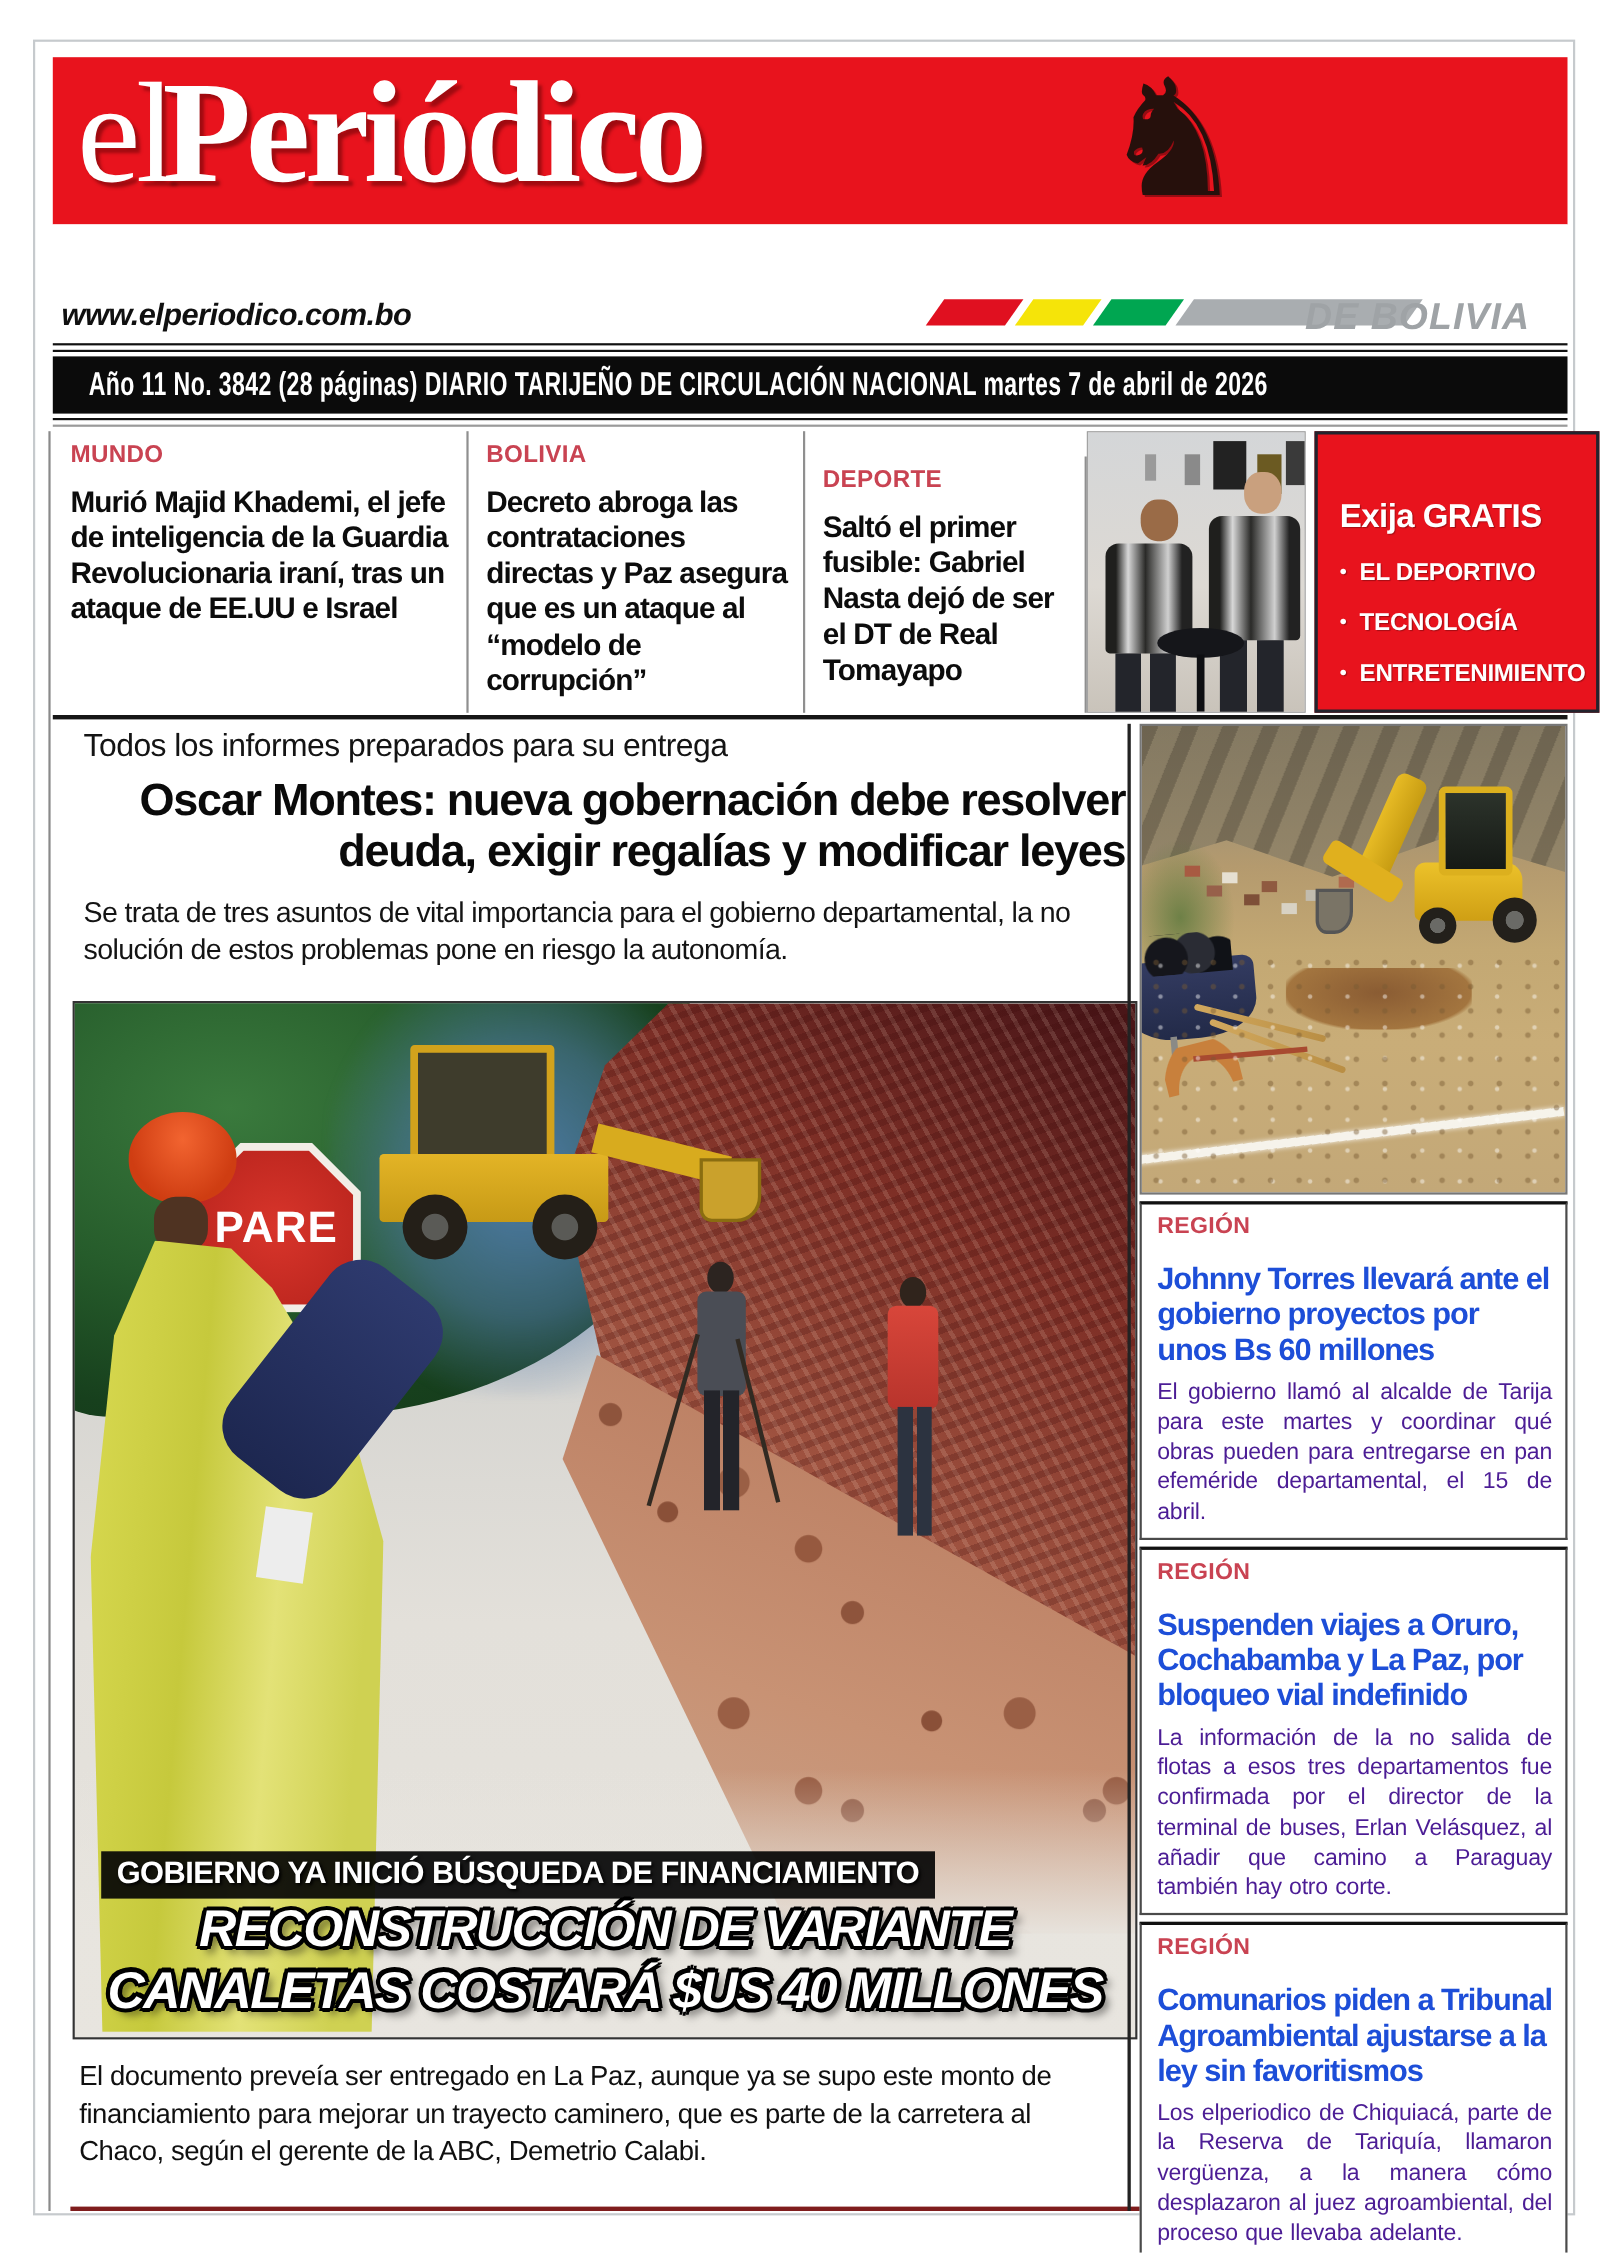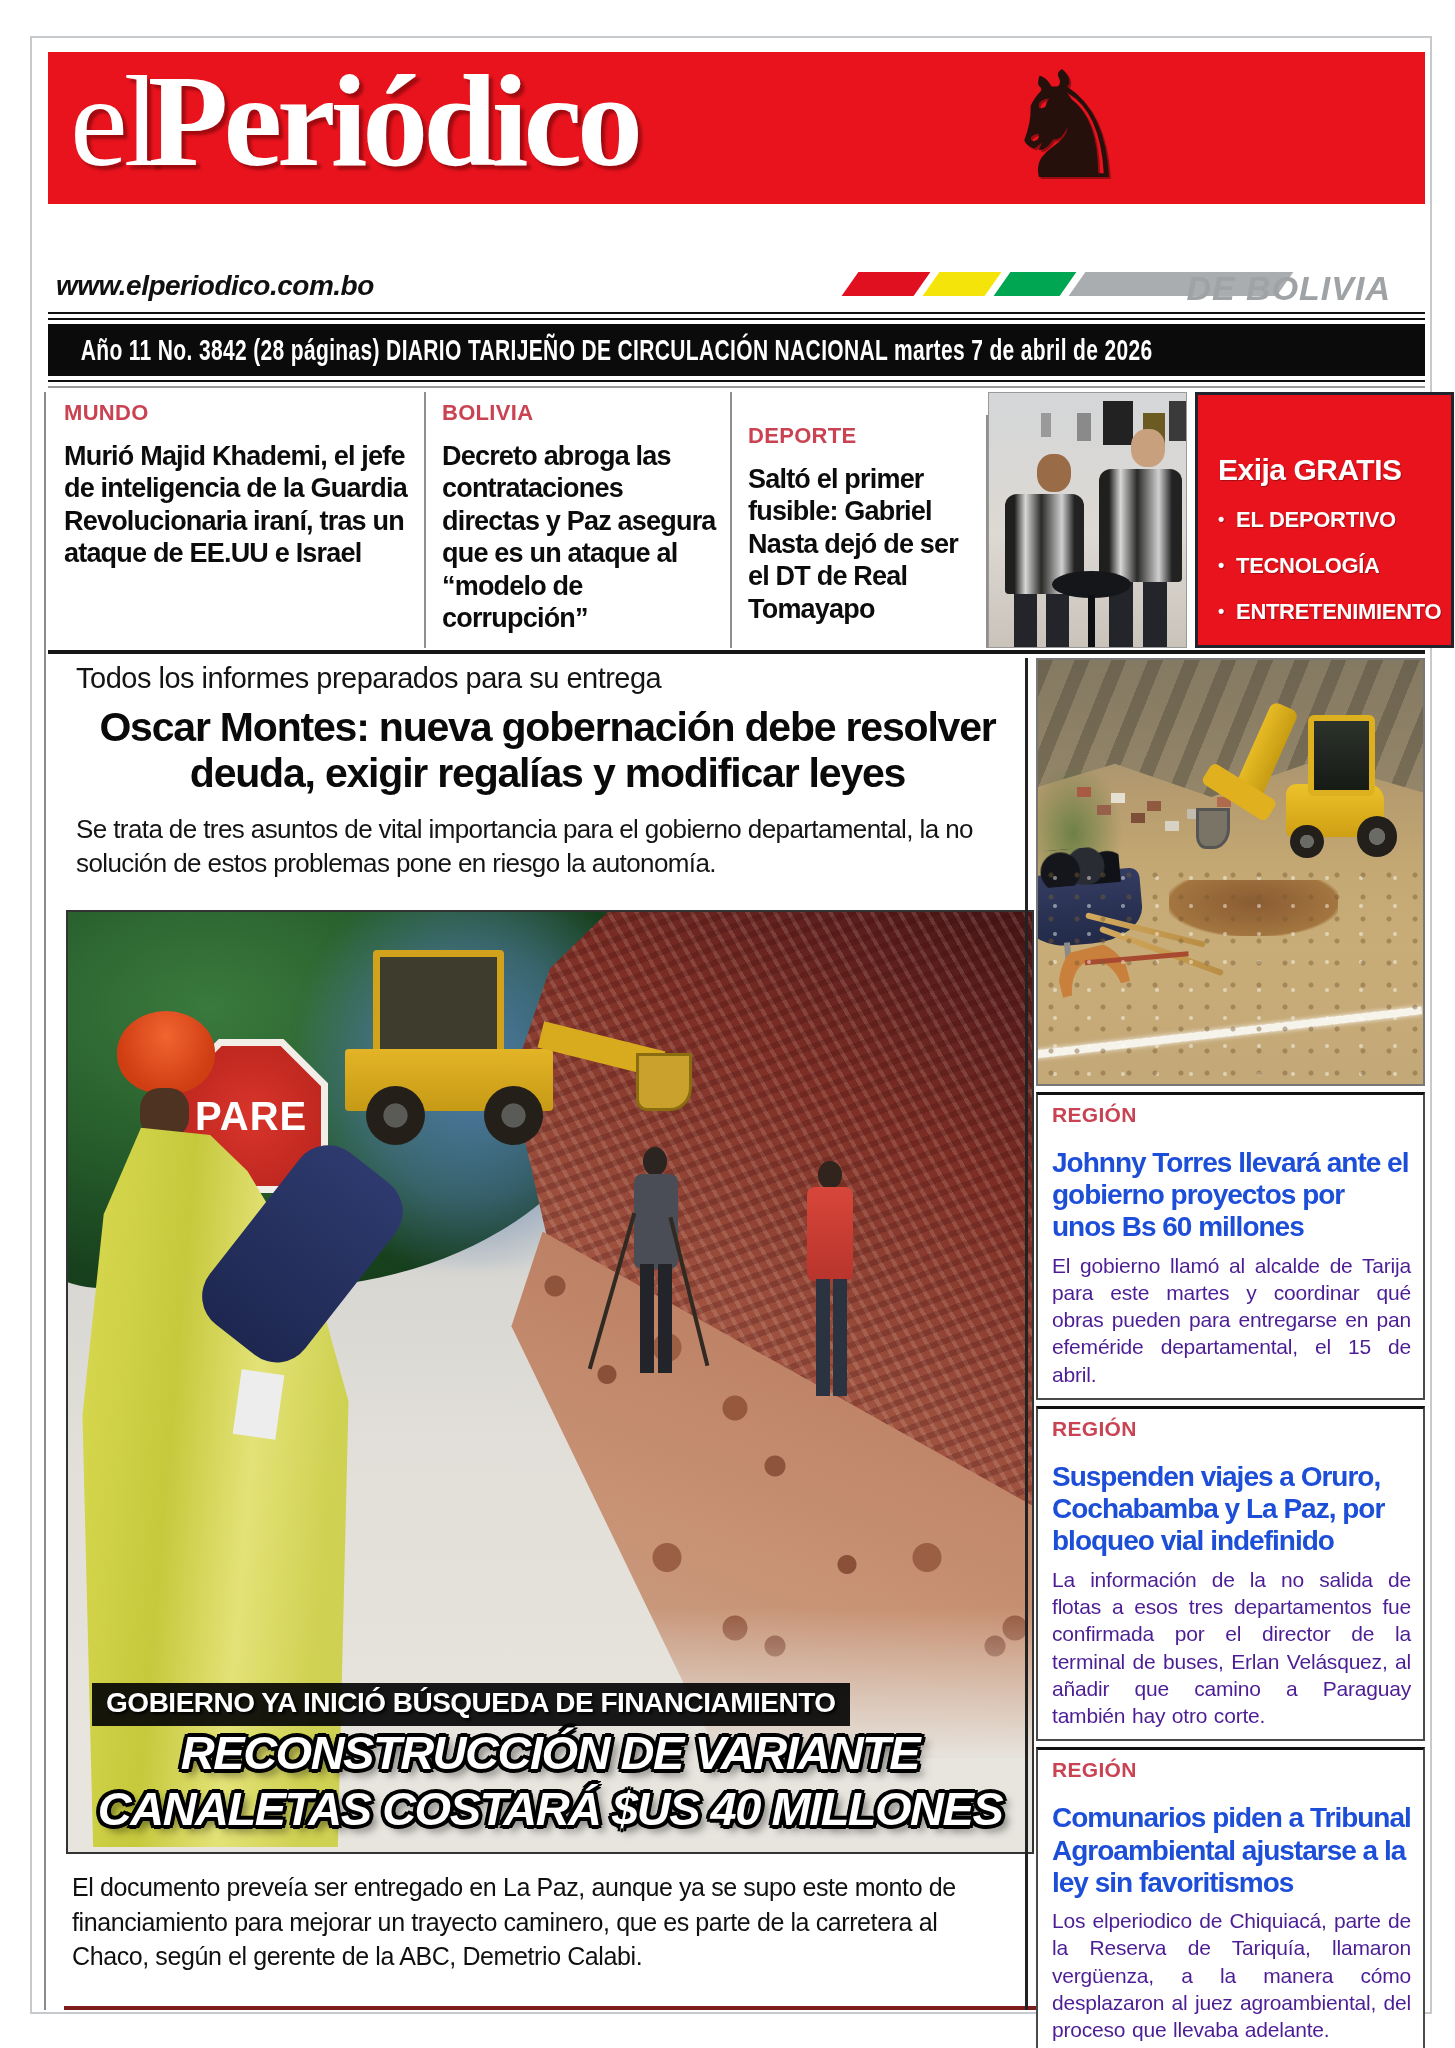--- a/index.html
+++ b/index.html
@@ -79,21 +79,21 @@
 
   .strip-rule { position:absolute; left:48px; top:650px; width:1377px; height:4px; background:#161616; }
 
   
   .main-area { position:absolute; left:48px; top:658px; width:1377px; height:1352px; }
   .lead-col { position:absolute; left:16px; top:0; width:975px; height:1352px; border-bottom:4px solid #7f1d1d; }
   .col-divider { position:absolute; left:977px; top:0; width:3px; height:1352px; background:#222; }
   .right-col { position:absolute; left:988px; top:0; width:389px; height:1352px; }
 
   .kicker { margin:4px 0 0 12px; font-size:29px; letter-spacing:-0.5px; color:#141414; }
-  .lead-headline { margin:10px 16px 0 8px; text-align:center; font-size:41px; font-weight:700;
+  .lead-headline { margin:10px 16px 0 8px; text-align:right; font-size:41px; font-weight:700;
                    letter-spacing:-1.2px; line-height:1.12; color:#0a0a0a; }
   .deck { margin:16px 24px 0 12px; font-size:26px; line-height:1.3; letter-spacing:-0.6px; color:#141414; }
 
   
   .main-photo { position:absolute; left:2px; top:252px; width:968px; height:944px;
                 border:2px solid #333; overflow:hidden;
                 background:linear-gradient(180deg,#c9cdc9 0%,#d6d5d1 35%,#e3e0da 60%,#e6e3dd 100%); }
   .mp-forest { position:absolute; left:-4%; top:-6%; width:62%; height:46%;
                background:radial-gradient(ellipse at 30% 35%, #3a7a3d 0%, #265c2b 40%, #17401d 70%, #123517 100%);
                border-radius:0 0 58% 12%; }

